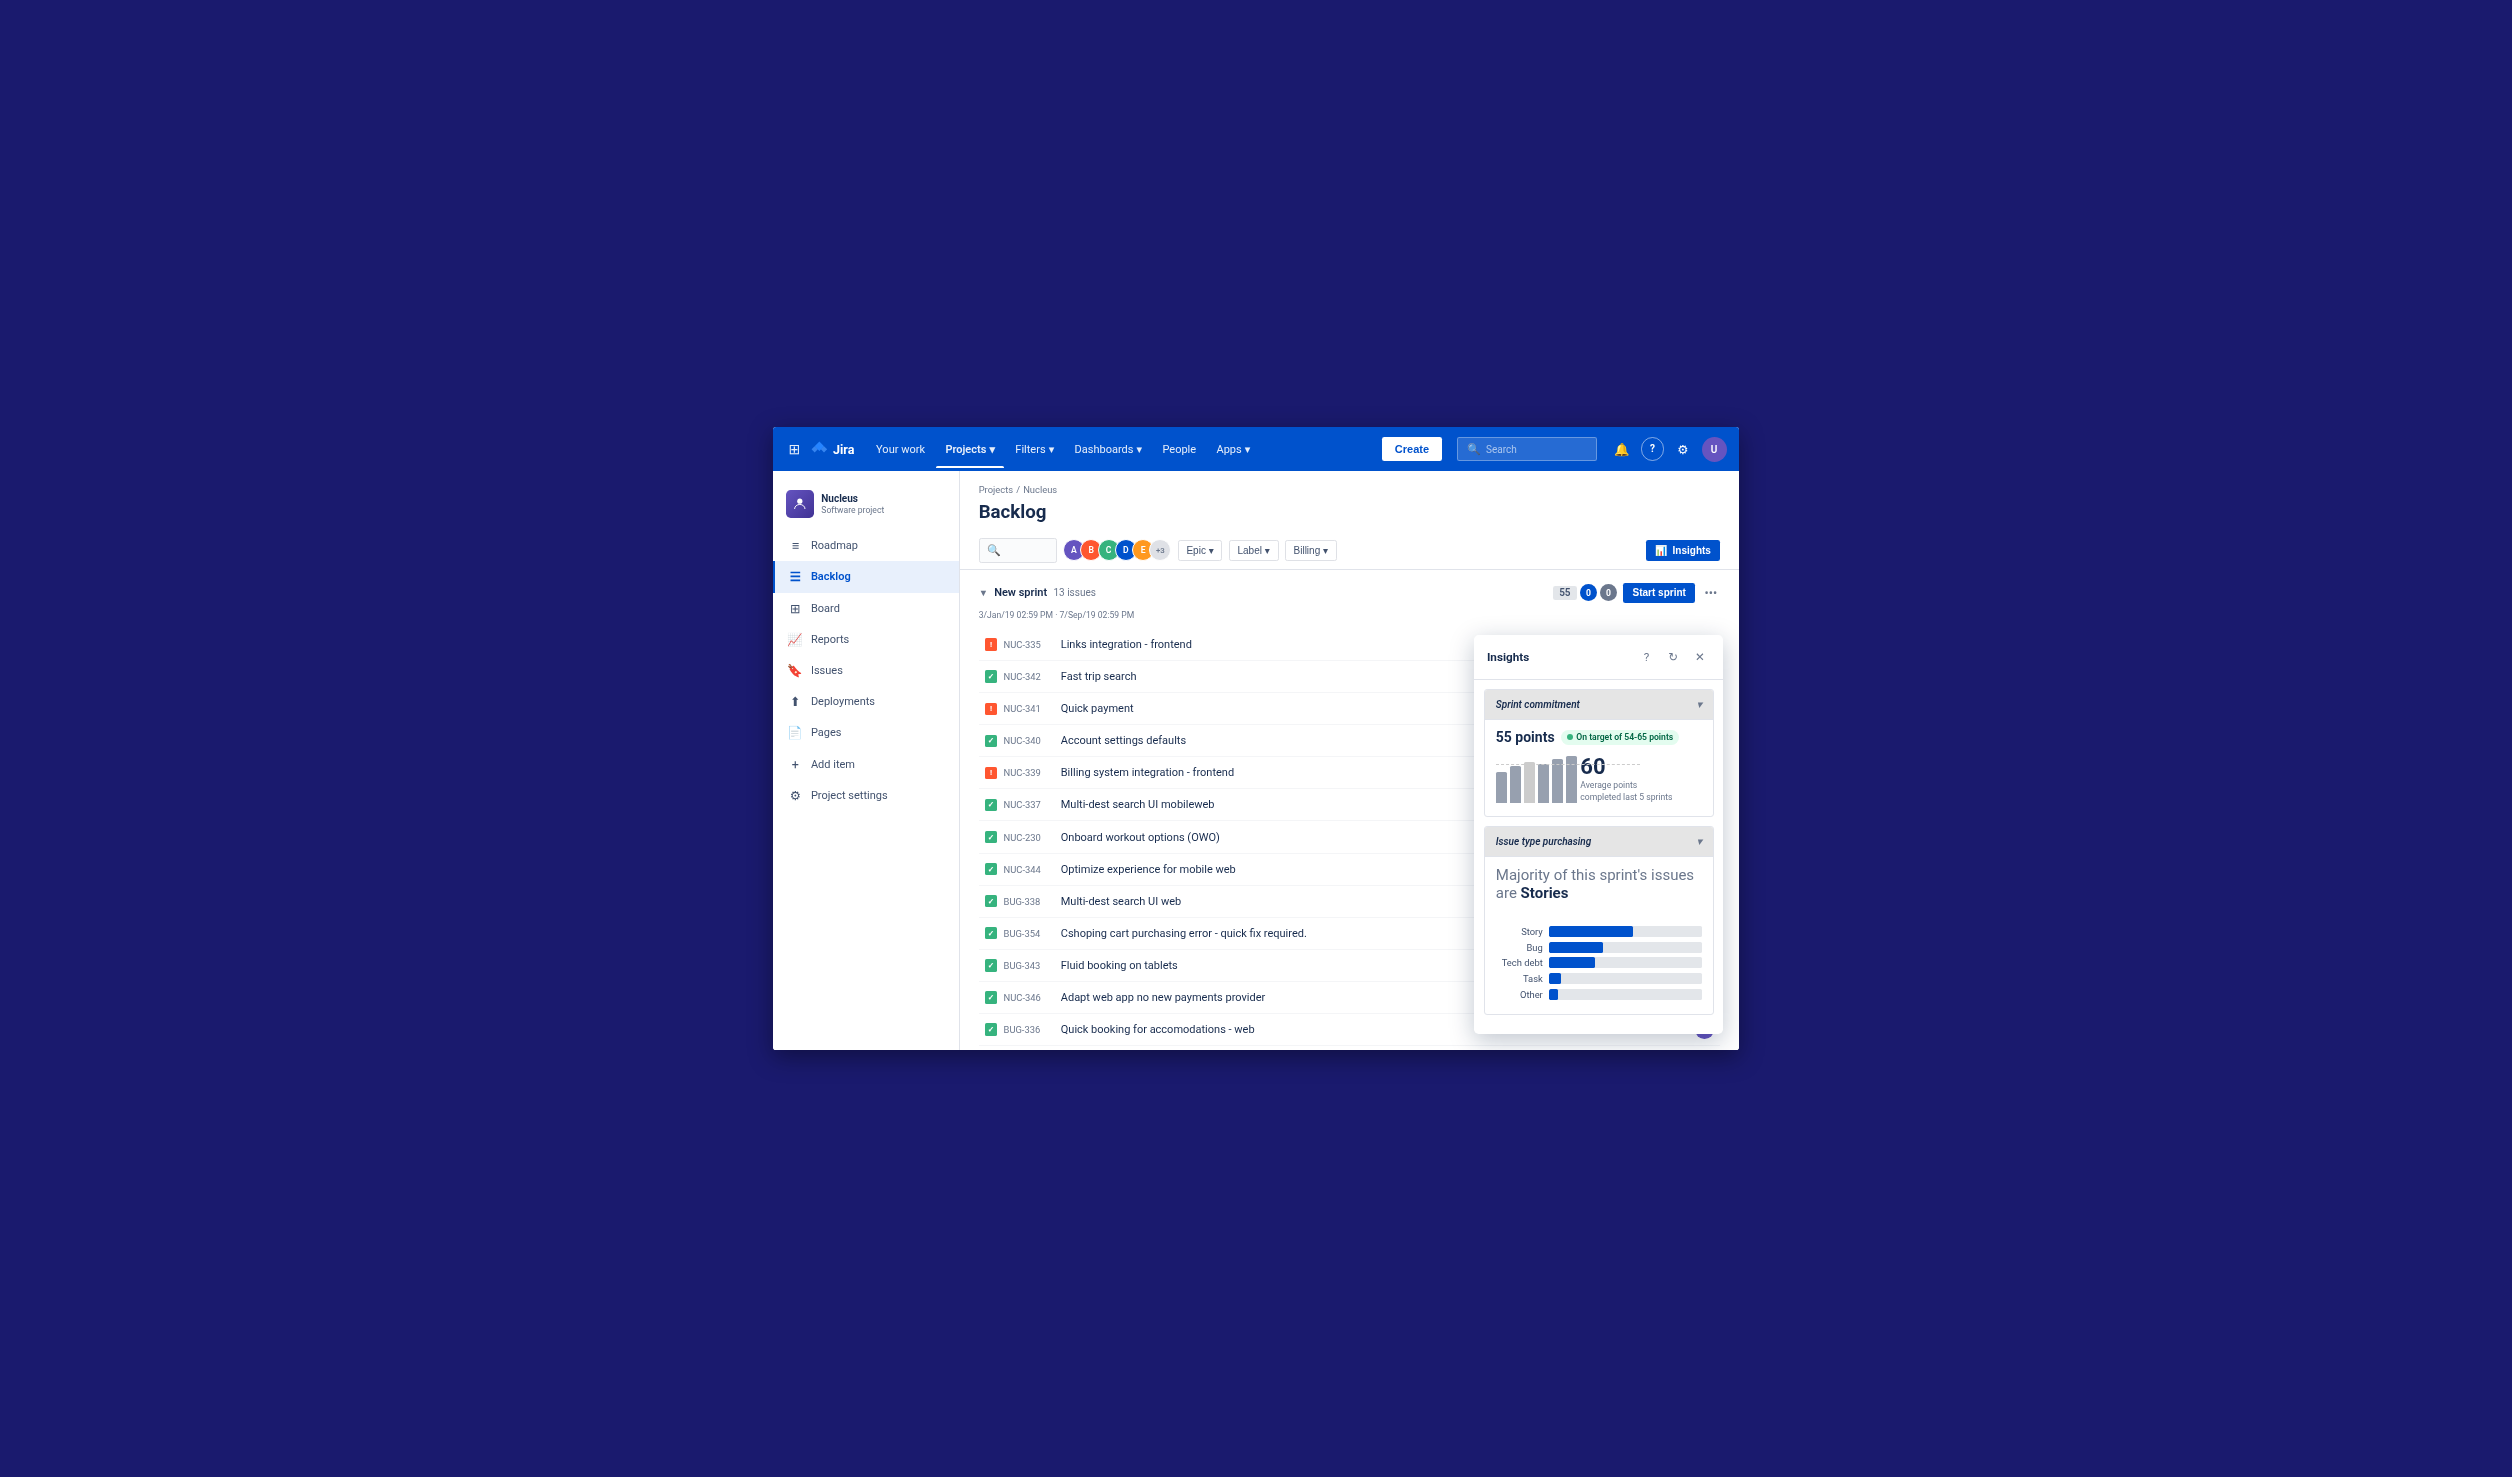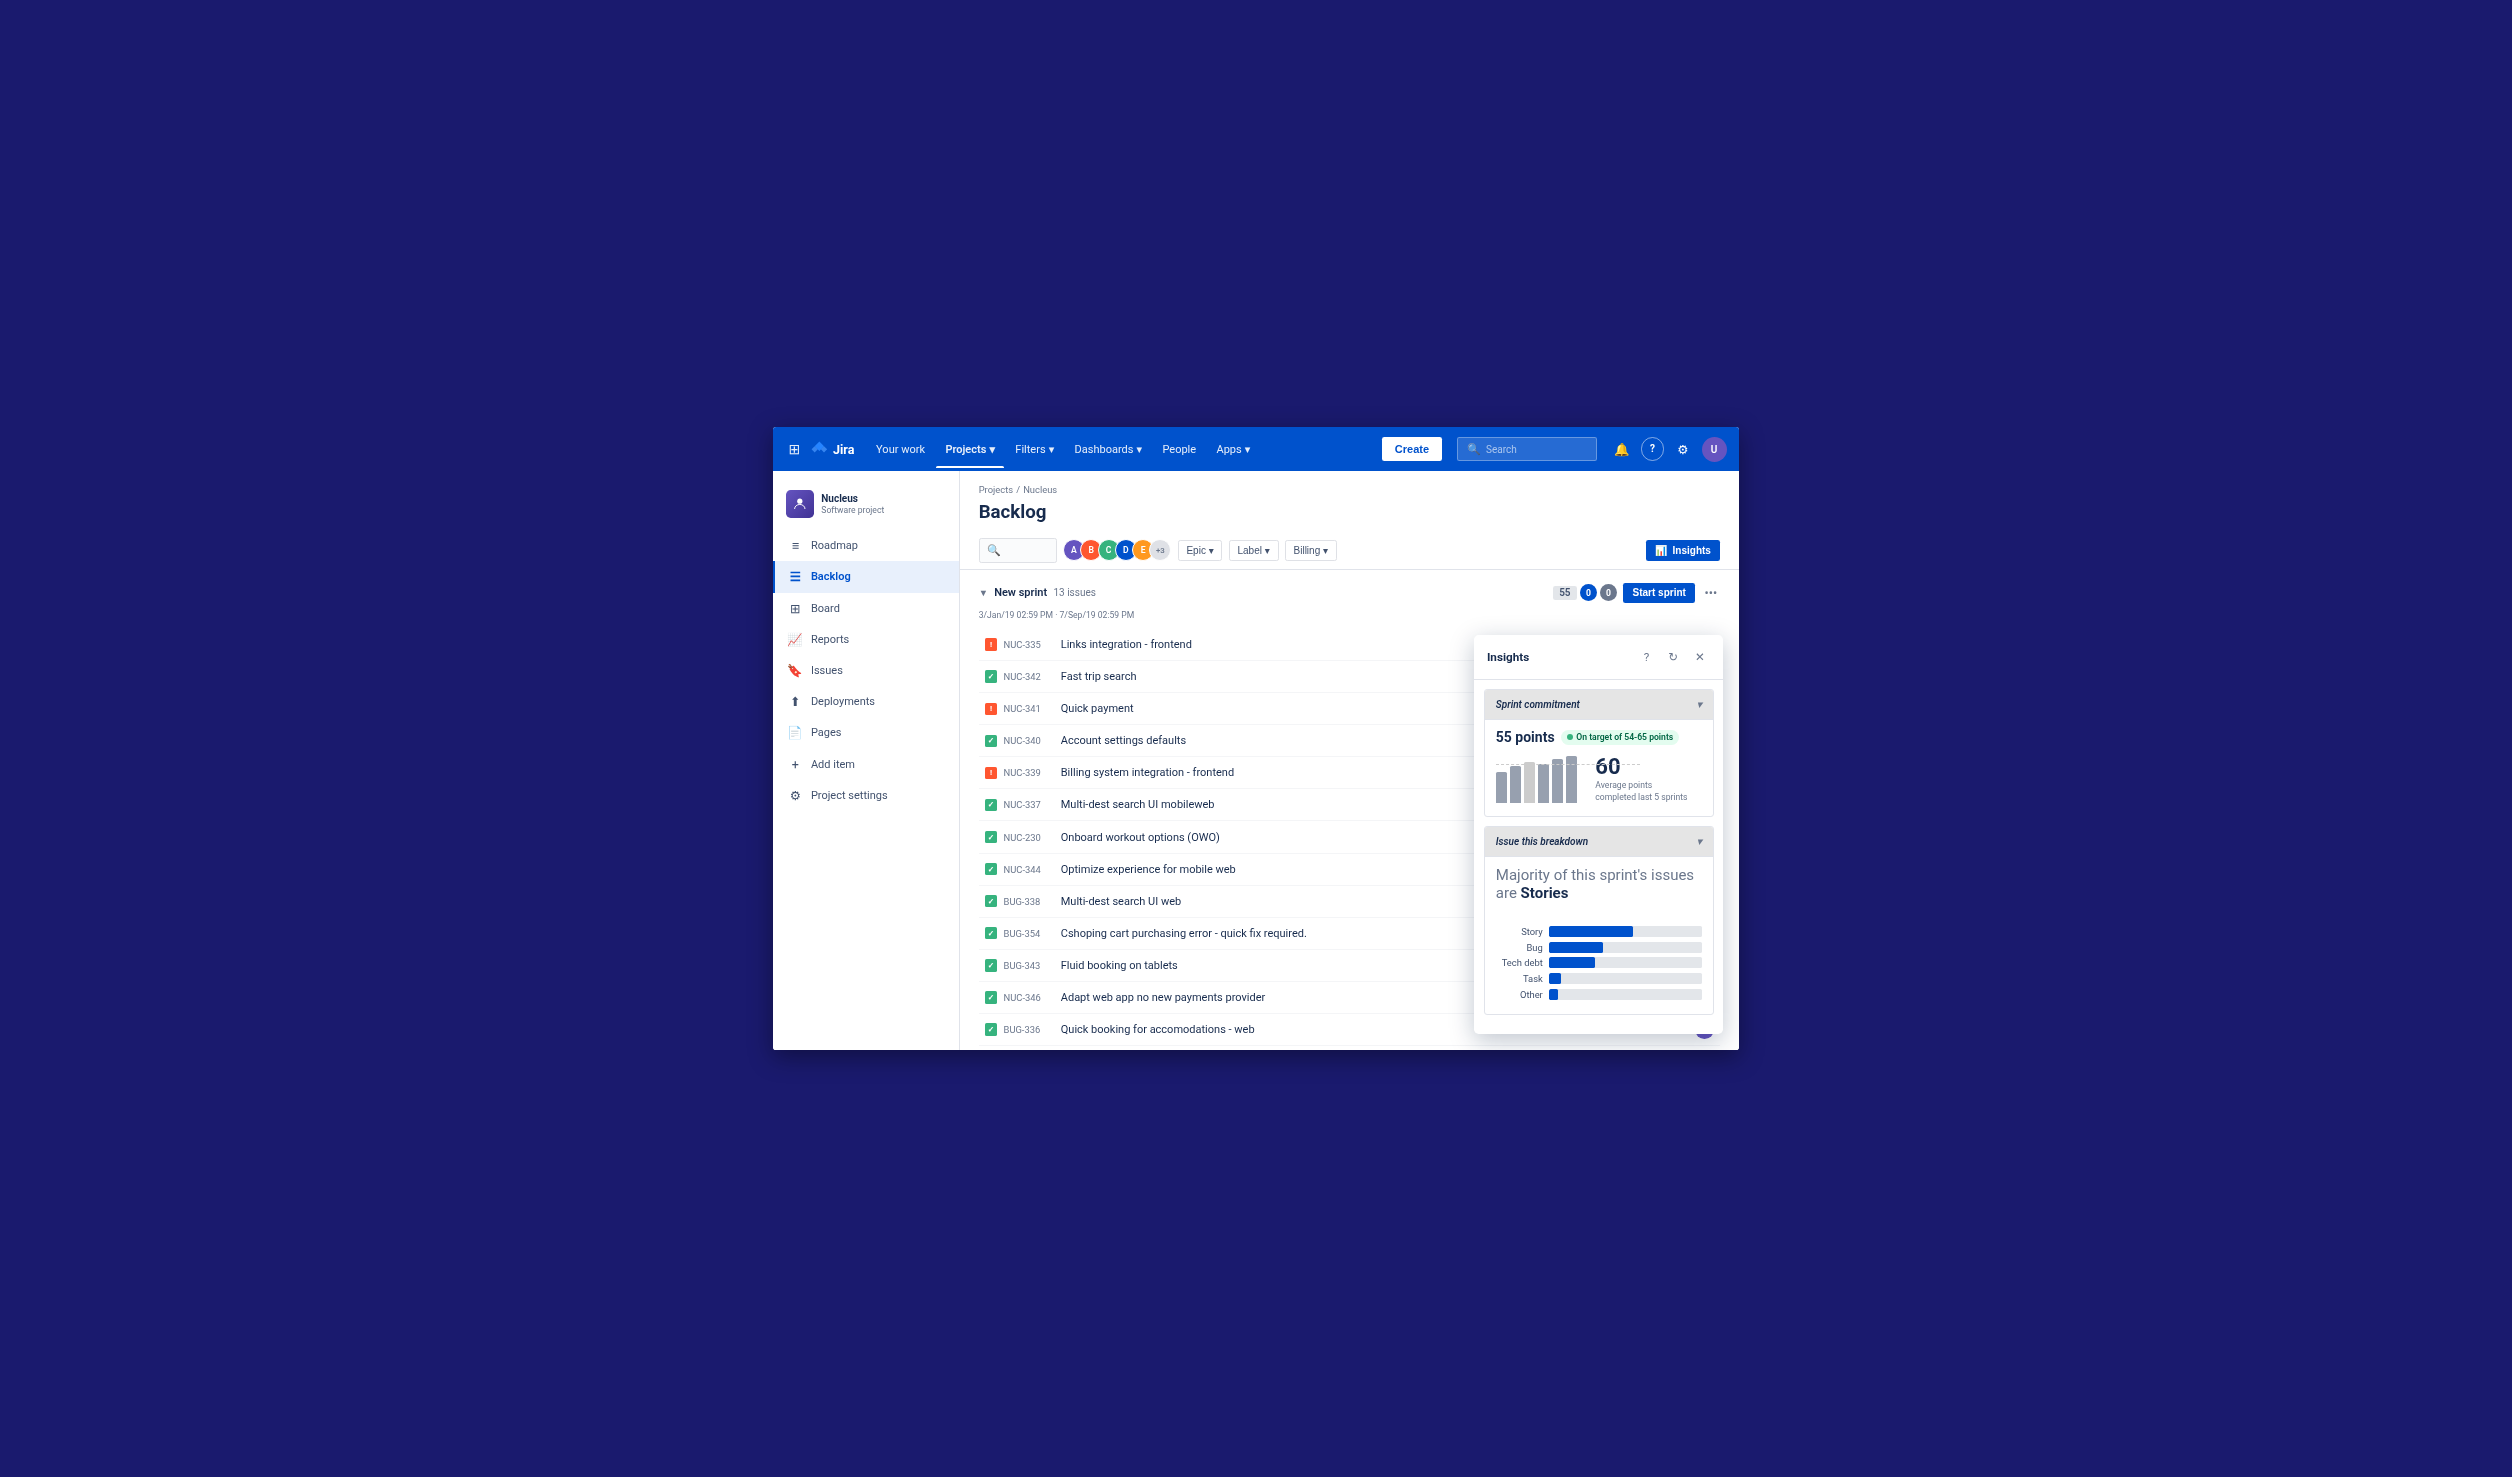--- a/index.html
+++ b/index.html
@@ -828,31 +828,31 @@
             </div>
 
             <div style="display:flex;align-items:flex-end;gap:3.1px;height:50px;margin-bottom:3.1px;position:relative;">
               <div style="border-top:0.8px dashed #ccc;position:absolute;top:11px;left:0;right:62px;"></div>
               <div class="chart-bar dark" style="height:31px;"></div>
               <div class="chart-bar dark" style="height:37px;"></div>
               <div class="chart-bar" style="height:41px;background:#ccc;"></div>
               <div class="chart-bar dark" style="height:39px;"></div>
               <div class="chart-bar dark" style="height:44px;"></div>
               <div class="chart-bar dark" style="height:47px;"></div>
-              <div style="margin-left:15px;display:flex;flex-direction:column;">
+              <div style="margin-left:0;display:flex;flex-direction:column;">
                 <span class="avg-number">60</span>
                 <span class="avg-label">Average points<br>completed last 5 sprints</span>
               </div>
             </div>
           </div>
         </div>
 
         <div class="insights-card">
           <div class="insights-card-header">
-            <span class="insights-card-title">Issue this breakdown</span>
+            <span class="insights-card-title">Issue type purchasing</span>
             <span style="color:#6b778c;cursor:pointer;">▾</span>
           </div>
           <div class="insights-card-body">
             <div class="breakdown-subtitle">
               <span>Majority of this sprint's issues are </span><strong>Stories</strong>
             </div>
             <div id="breakdown-rows">
                 <div class="breakdown-row">
     <span class="breakdown-label">Story</span>
     <div class="breakdown-bar-bg">

